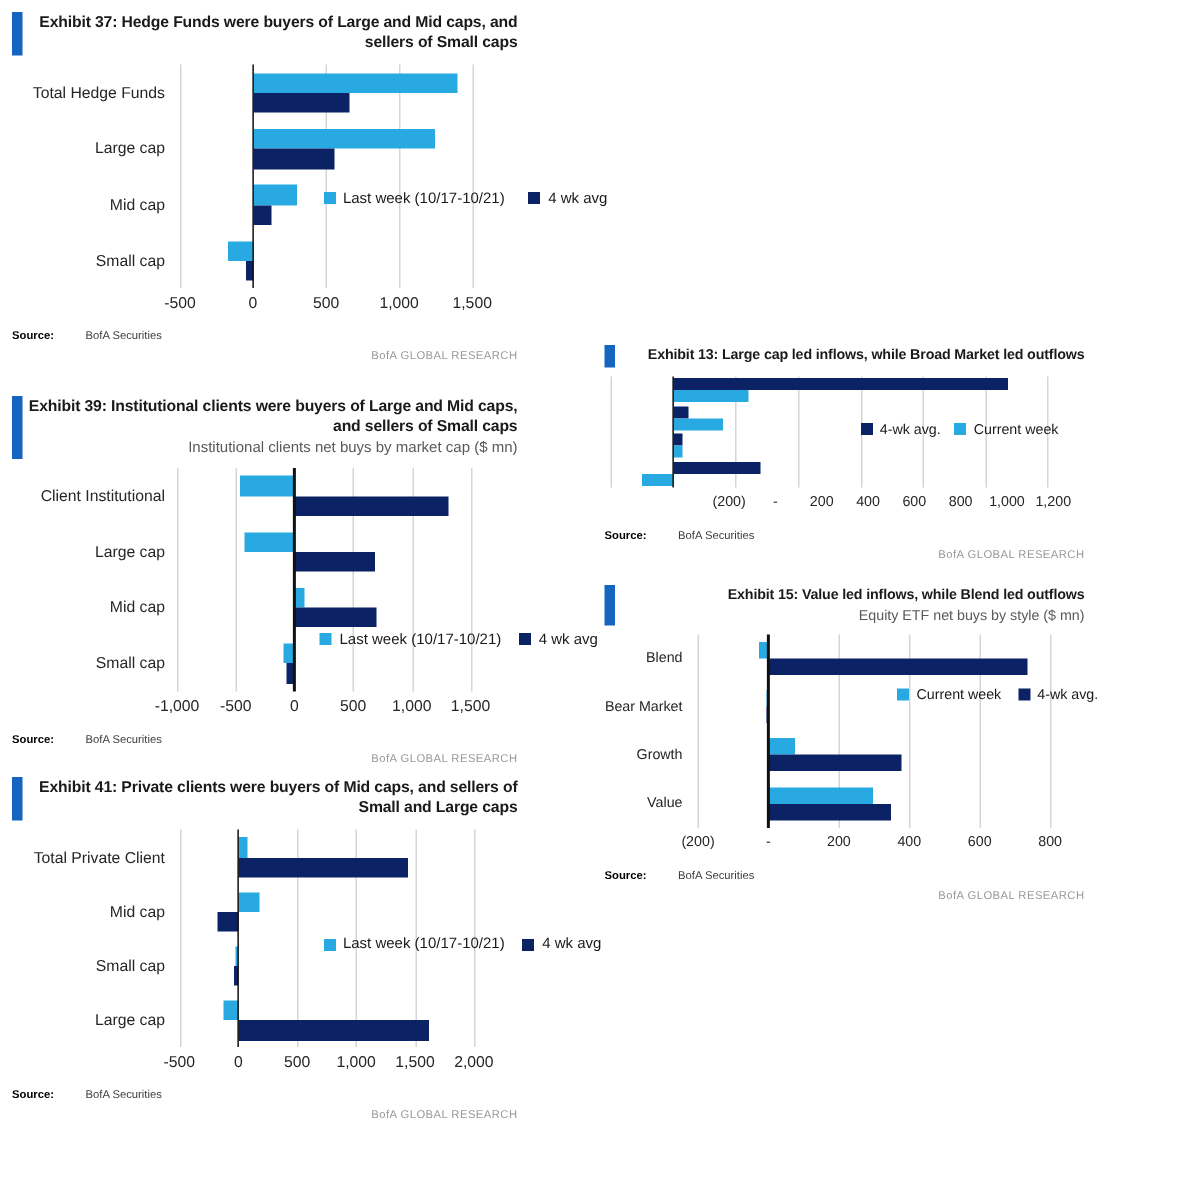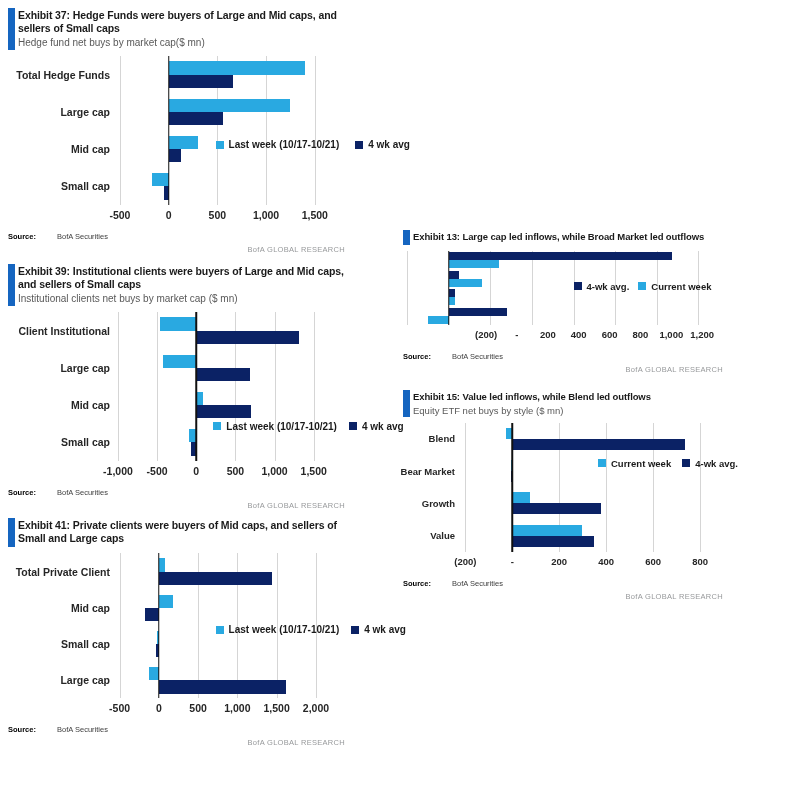--- a/index.html
+++ b/index.html
@@ -1,56 +1,55 @@
 <!DOCTYPE html>
 <html><head>
 <meta charset="utf-8">
 <style>
   html,body{margin:0;padding:0;}
   body{
     width:795px;height:794px;position:relative;overflow:hidden;background:#ffffff;
     font-family:"Liberation Sans","DejaVu Sans",sans-serif;color:#1a1a1a;
   }
   .chart{position:absolute;}
-  .hdr{display:flex;gap:3px;margin-bottom:6px;}
+  .hdr{display:flex;gap:3px;margin-bottom:6px;text-align:right;}
   .accent{width:7px;flex:none;}
   .titles{flex:1;min-width:0;}
   .title{font-size:10.5px;font-weight:bold;line-height:1.26;margin:1px 0 2px 0;letter-spacing:-0.1px;}
   .subtitle{font-size:10px;color:#595959;margin:0;line-height:1.25;}
   .right .title{font-size:9.5px;white-space:nowrap;}
   .right .subtitle{font-size:9.5px;}
-  .plot-row{display:flex;padding-right:var(--prr,0px);font-weight:bold;}
+  .plot-row{display:flex;padding-right:var(--prr,0px);}
   .ylabels{width:var(--ylw);height:var(--ploth);display:flex;flex-direction:column;flex:none;}
   .ycat{flex:1;display:flex;align-items:center;justify-content:flex-end;
         padding-right:8px;font-size:var(--cfs);white-space:nowrap;color:#262626;}
   .plot{position:relative;height:var(--ploth);flex:1;}
   .grid{position:absolute;top:0;bottom:0;width:1px;z-index:0;}
   .zero{position:absolute;top:0;bottom:0;width:1.5px;transform:translateX(-50%);z-index:3;}
   .bar{position:absolute;z-index:2;}
   .legend{position:absolute;z-index:4;display:flex;gap:var(--lgap);}
   .litem{display:flex;align-items:center;gap:5px;}
   .lsw{width:8px;height:8px;flex:none;}
   .llbl{font-size:var(--lfs);white-space:nowrap;color:#1a1a1a;}
   .xlabels{position:relative;height:16px;margin-left:var(--ylw);margin-right:var(--prr,0px);
-           font-size:var(--cfs);color:#262626;font-weight:bold;}
+           font-size:var(--cfs);color:#262626;}
   .xlabels span{position:absolute;top:4px;transform:translateX(-50%);white-space:nowrap;}
   .source{margin-top:11px;font-size:7.5px;}
   .src-label{font-weight:bold;color:#000;}
   .src-text{color:#3d3d3d;padding-left:19px;}
   .ftr{margin-top:4px;text-align:right;font-size:7.5px;color:#97999b;letter-spacing:0.3px;}
 </style>
 </head>
 <body>
 
 <section class="chart" style="left:8px;top:8px;width:337px;--ylw:110px;--ploth:149px;--barh:13.2px;--lgap:16px;--lfs:10px;--cfs:10.5px;">
   <header class="hdr">
     <div class="accent" style="background: rgb(21, 101, 192);"></div>
     <div class="titles">
       <h3 class="title">Exhibit 37: Hedge Funds were buyers of Large and Mid caps, and sellers of Small caps</h3>
-      <p class="subtitle">Hedge fund net buys by market cap($ mn)</p>
     </div>
   </header>
   <div class="plot-row">
     <div class="ylabels">
         <div class="ycat">Total Hedge Funds</div>
         <div class="ycat">Large cap</div>
         <div class="ycat">Mid cap</div>
         <div class="ycat">Small cap</div>
       </div>
     <div class="plot">

